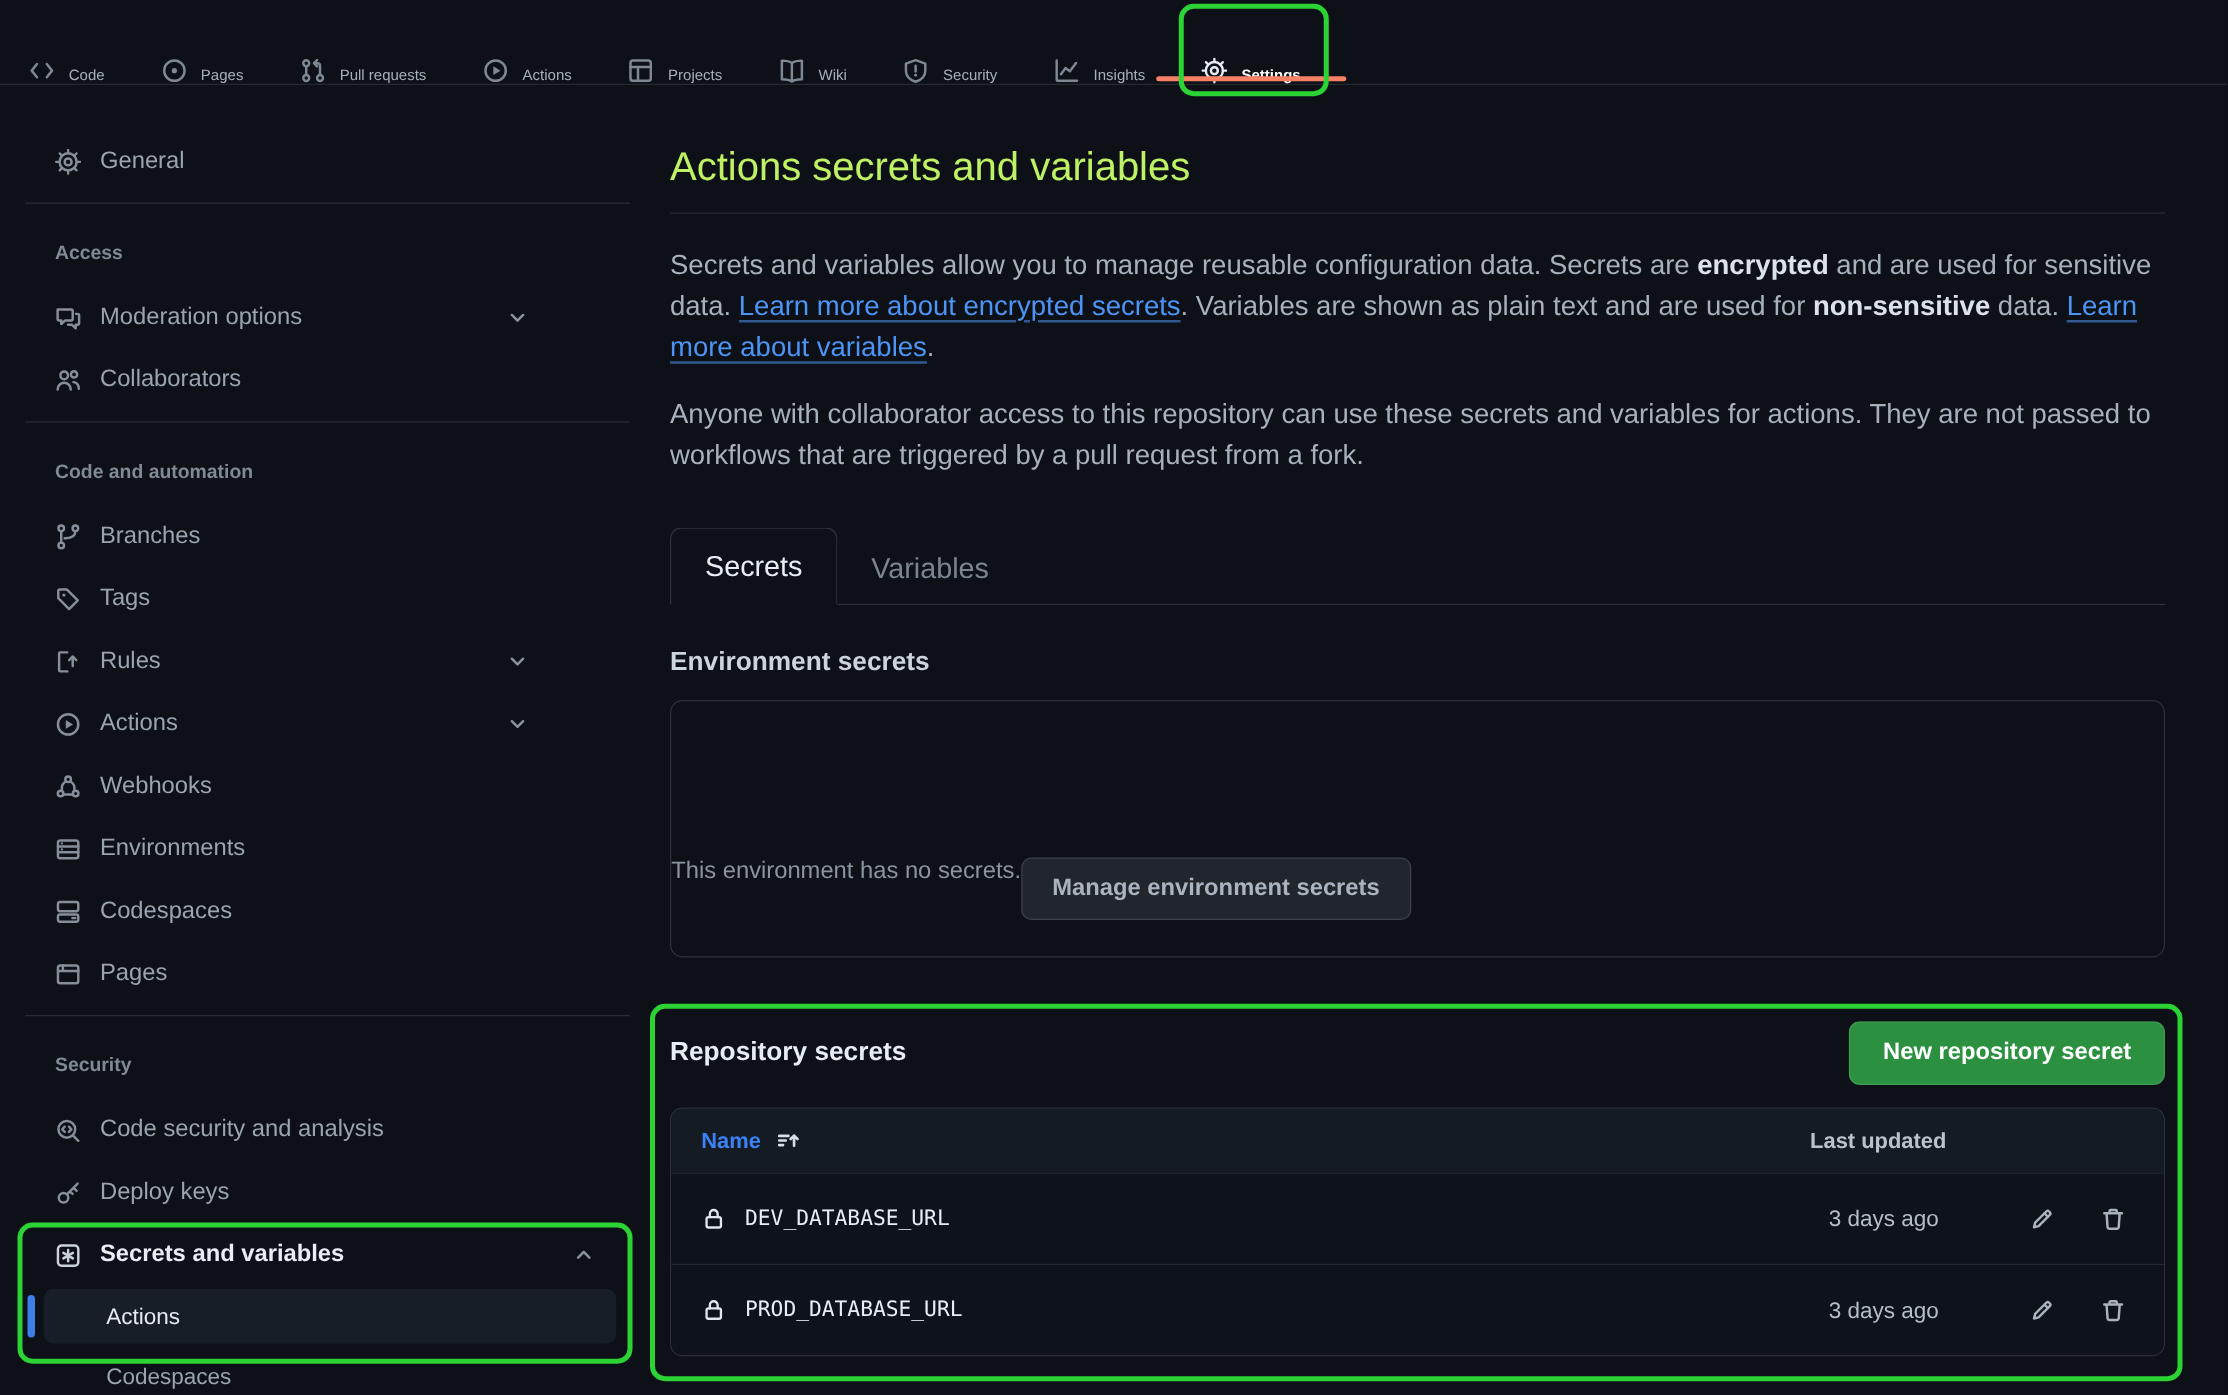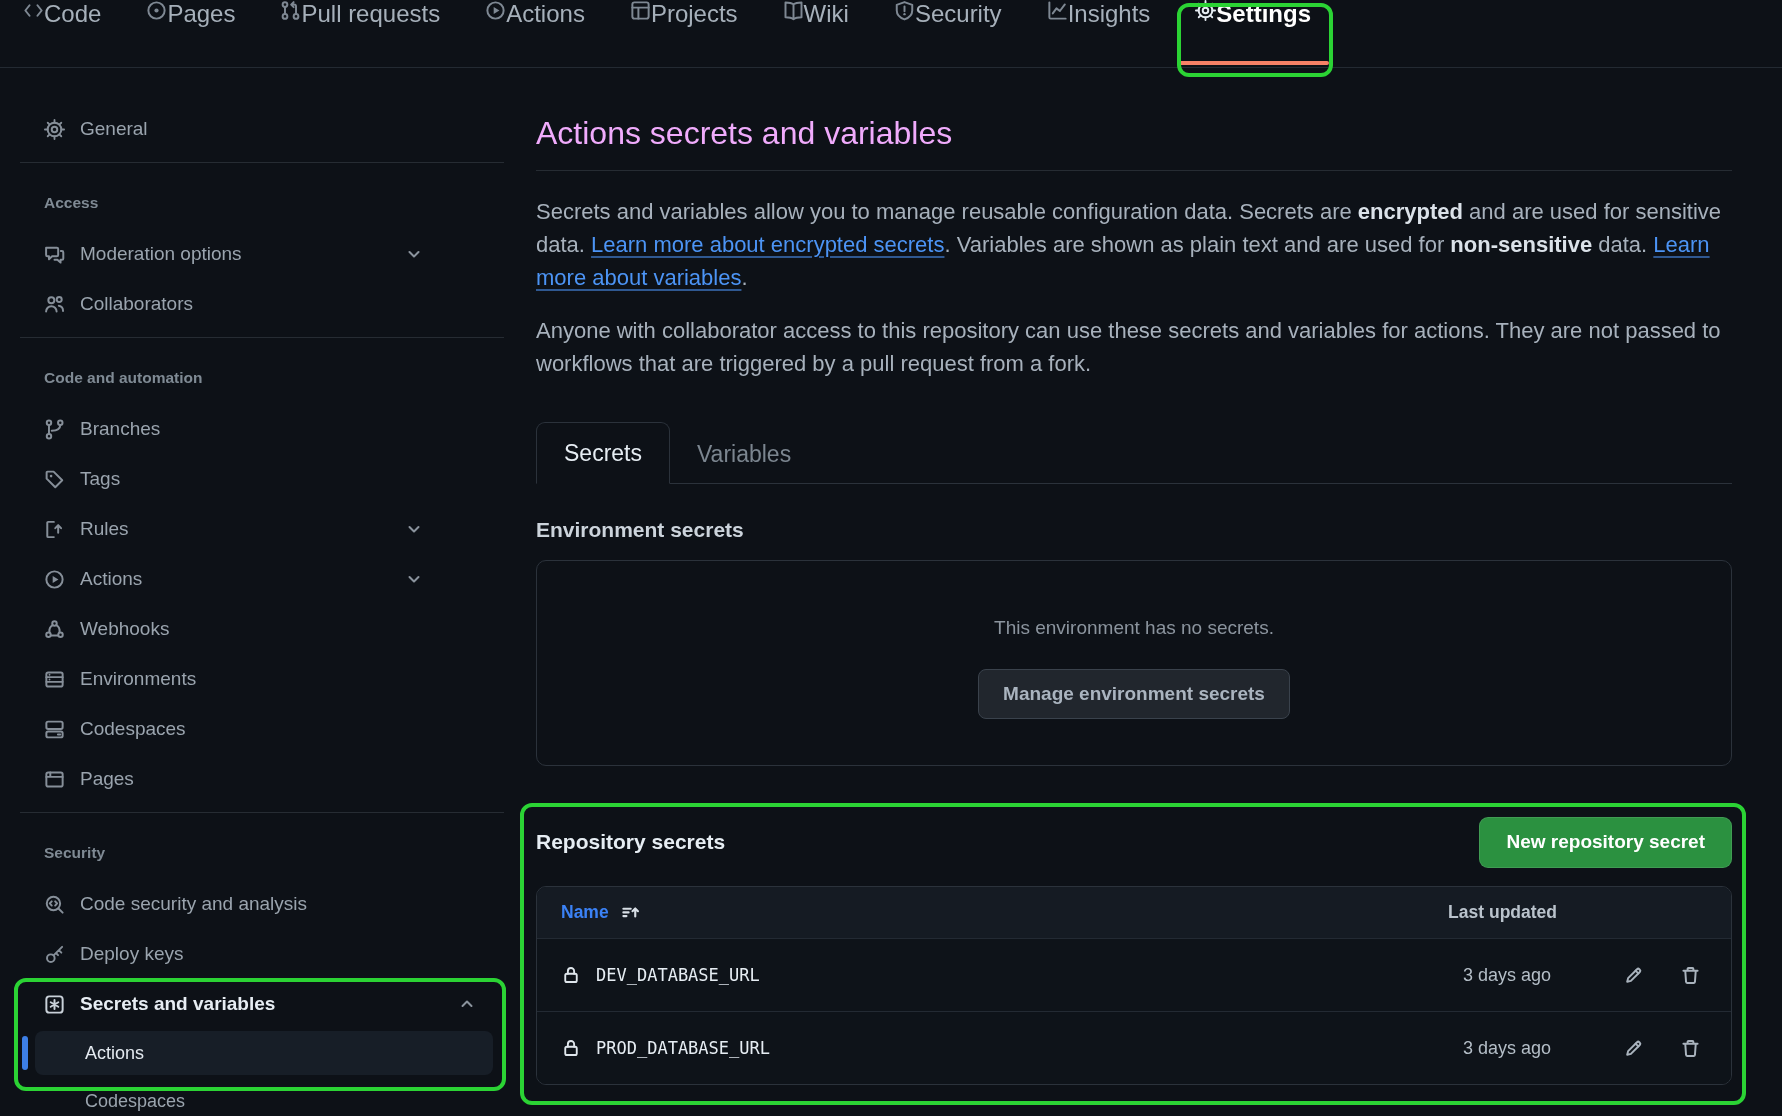--- a/index.html
+++ b/index.html
@@ -8,21 +8,21 @@
     background:#0d1117;color:#a7b1bc;
     font-family:"Liberation Sans","DejaVu Sans",sans-serif;
   }
   svg{display:block;width:100%;height:100%}
   .ic{fill:none;stroke:currentColor;stroke-width:1.5;stroke-linecap:round;stroke-linejoin:round}
   button{font-family:inherit;cursor:pointer}
 
   
   .topnav{position:absolute;top:0;left:0;right:0;height:67px;display:flex;align-items:center;
     padding-left:23px;border-bottom:1px solid #232a32;background:#0d1117;z-index:5}
-  .nav-item{display:flex;align-items:flex-start;font-size:24px;color:#a6b0ba;
+  .nav-item{display:flex;align-items:flex-end;gap:11px;font-size:12px;color:#a6b0ba;
     margin-right:45px;height:100%;position:relative;cursor:pointer;white-space:nowrap}
   .nav-item .nico{width:21px;height:21px;color:#7e8893;flex:none}
   .nav-item.active{color:#ffffff;font-weight:700}
   .nav-item.active .nico{color:#e6edf3}
   .nav-underline{position:absolute;bottom:2px;left:50%;transform:translateX(-50%);
     width:152px;height:4px;border-radius:3px;background:var(--accent-orange)}
 
   
   .sidebar{position:absolute;left:0;top:67px;width:522px;bottom:0;padding-top:37px;box-sizing:border-box}
   .s-item{height:50px;display:flex;align-items:center;padding-left:44px;gap:15px;
@@ -40,35 +40,35 @@
     color:#9aa4ae;position:relative;cursor:pointer}
   .s-sub .sub-label{position:relative;z-index:2}
   .s-sub.active{color:#e4eaf0}
   .s-sub.active .sub-bg{position:absolute;left:35px;right:29px;top:2px;bottom:2px;
     background:#171e27;border-radius:8px;z-index:1}
   .s-sub.active .blue-bar{position:absolute;left:22px;top:7px;bottom:7px;width:6px;
     border-radius:3px;background:var(--accent-blue);z-index:2}
 
   
   .main{position:absolute;left:536px;top:67px;width:1196px}
-  .title{margin:45px 0 0;font-size:32px;line-height:42px;font-weight:400;color:#f0abfc}
+  .title{margin:45px 0 0;font-size:32px;line-height:42px;font-weight:400;color:#bef264}
   .hr{height:1px;background:#262c33;margin-top:16px}
   .para{margin:24px 0 0;font-size:22px;line-height:33px;color:#a7b1bc;max-width:1185px}
   .para strong{color:#dbe2e9;font-weight:700}
   a.link{color:var(--link);text-decoration:underline;text-underline-offset:4px;
     text-decoration-color:rgba(76,148,245,.55);cursor:pointer}
   .para2{margin-top:20px}
   .tabs{margin-top:42px;display:flex;align-items:flex-end;border-bottom:1px solid #2b323b;height:61px}
   .tab{height:60px;display:flex;align-items:center;padding:0 27px;font-size:23px;color:#7b858f;
     cursor:pointer;margin-bottom:-1px}
   .tab.active{color:#e6edf3;border:1px solid #2b323b;border-bottom:1px solid #0d1117;
     border-radius:9px 9px 0 0;background:#0d1117}
   .env-head{margin:32px 0 0;font-size:21px;font-weight:700;color:#ccd4dc;line-height:28px}
   .env-box{margin-top:16px;height:206px;border:1px solid #2b323b;border-radius:10px;
-    display:flex;flex-direction:column;align-items:center;padding-top:54px;box-sizing:border-box}
+    display:flex;flex-direction:row;align-items:center;padding-top:68px;box-sizing:border-box}
   .env-empty{font-size:19px;line-height:26px;color:#8b949e}
   .btn-secondary{margin-top:28px;height:50px;padding:0 24px;background:#21262d;
     border:1px solid #3a424c;border-radius:8px;color:#aab4bf;font-size:19px;font-weight:600;
     display:flex;align-items:center}
   .repo-head-row{margin-top:50px;height:52px;display:flex;align-items:center;justify-content:space-between}
   .repo-title{margin:0;font-size:21px;font-weight:700;color:#e6edf3}
   .btn-primary{height:51px;padding:0 26px;background:var(--button-green);
     border:1px solid rgba(255,255,255,.1);border-radius:9px;color:#ffffff;font-size:19px;
     font-weight:700;display:flex;align-items:center}
   .table{margin-top:18px;border:1px solid #2b323b;border-radius:10px;overflow:hidden}

